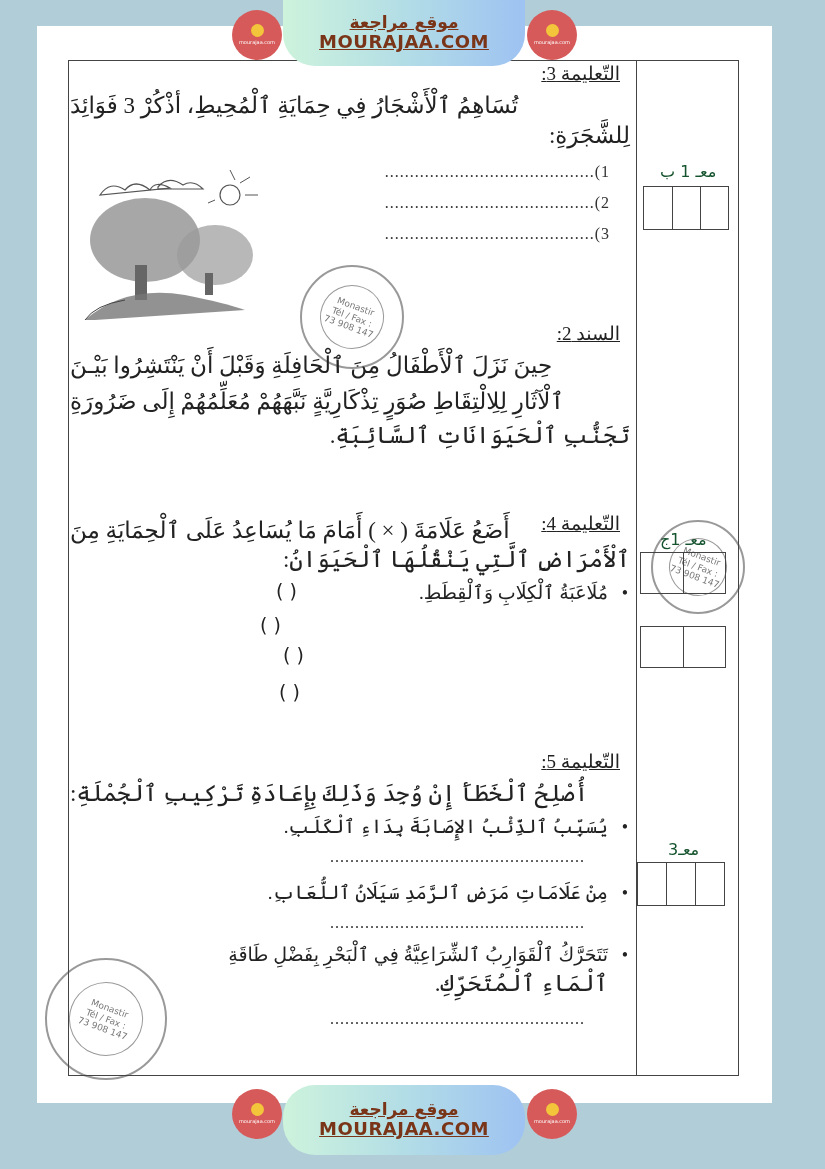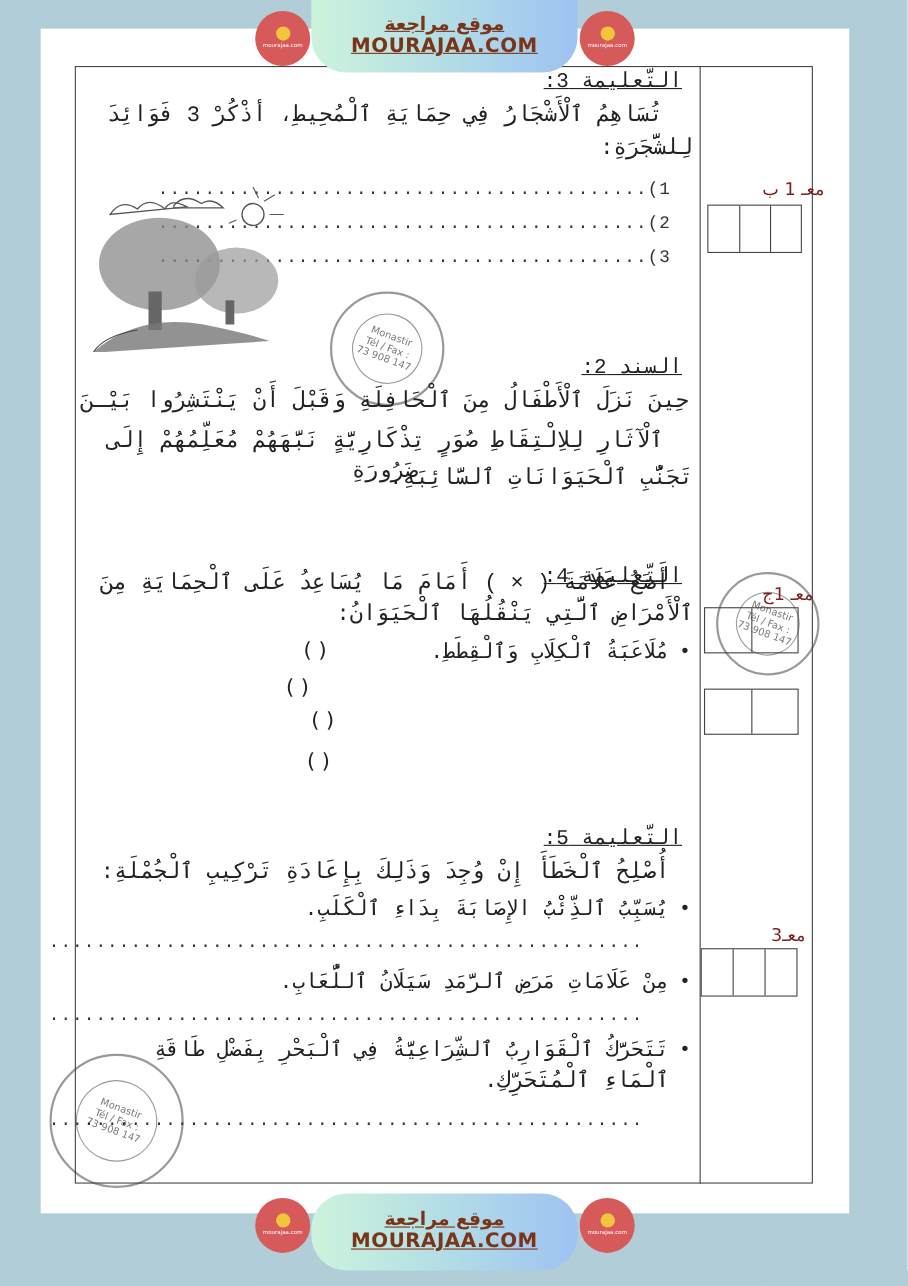--- a/index.html
+++ b/index.html
@@ -35,34 +35,34 @@
   .banner .ar { font-size:17px; direction:rtl; }
   .banner .en { font-size:18px; letter-spacing:0.5px; }
   .badge {
     position:absolute; width:50px; height:50px; border-radius:50%;
     background:#d75a5a; display:flex; flex-direction:column; align-items:center; justify-content:center;
   }
   .badge .logo { width:13px; height:13px; border-radius:50%; background:#f3c53b; margin-bottom:3px; }
   .badge .txt { color:#fff; font-size:5px; line-height:1.1; text-align:center; }
   
   .ar-text {
-    position:absolute; direction:rtl; text-align:center; color:#222;
-    font-family:Liberation Mono, monospace;
+    position:absolute; direction:rtl; text-align:left; color:#222;
+    font-family:Liberation Serif, serif;
   }
   .heading { font-size:19px; text-decoration:underline; font-weight:normal; }
-  .para { font-size:20px; line-height:28px; }
+  .para { font-size:23px; line-height:28px; }
   .dots { font-size:16px; letter-spacing:1px; color:#333; }
   .bullet-list { list-style:none; margin:0; padding:0; }
   .bullet-list li { font-size:19px; line-height:26px; position:relative; padding-right:22px; }
   .bullet-list li::before {
     content:"\2022"; position:absolute; right:2px; top:0; font-size:18px;
   }
   .paren { position:absolute; font-size:19px; color:#222; }
   
-  .mark-label { position:absolute; font-size:16px; color:#7f1d1d; direction:rtl;margin-left:33px; }
+  .mark-label { position:absolute; font-size:16px; color:#14532d; direction:rtl; }
   .mark-grid { position:absolute; display:flex; border:1.5px solid #444; box-sizing:border-box; }
   .mark-grid .cell { border-left:1.5px solid #444; box-sizing:border-box; }
   .mark-grid .cell:first-child { border-left:none; }
   
   .tree-img { position:absolute; left:80px; top:165px; width:180px; height:160px; }
   .stamp {
     position:absolute; border-radius:50%; border:2px solid rgba(70,70,70,0.55);
     display:flex; align-items:center; justify-content:center;
   }
   .stamp .inner {

